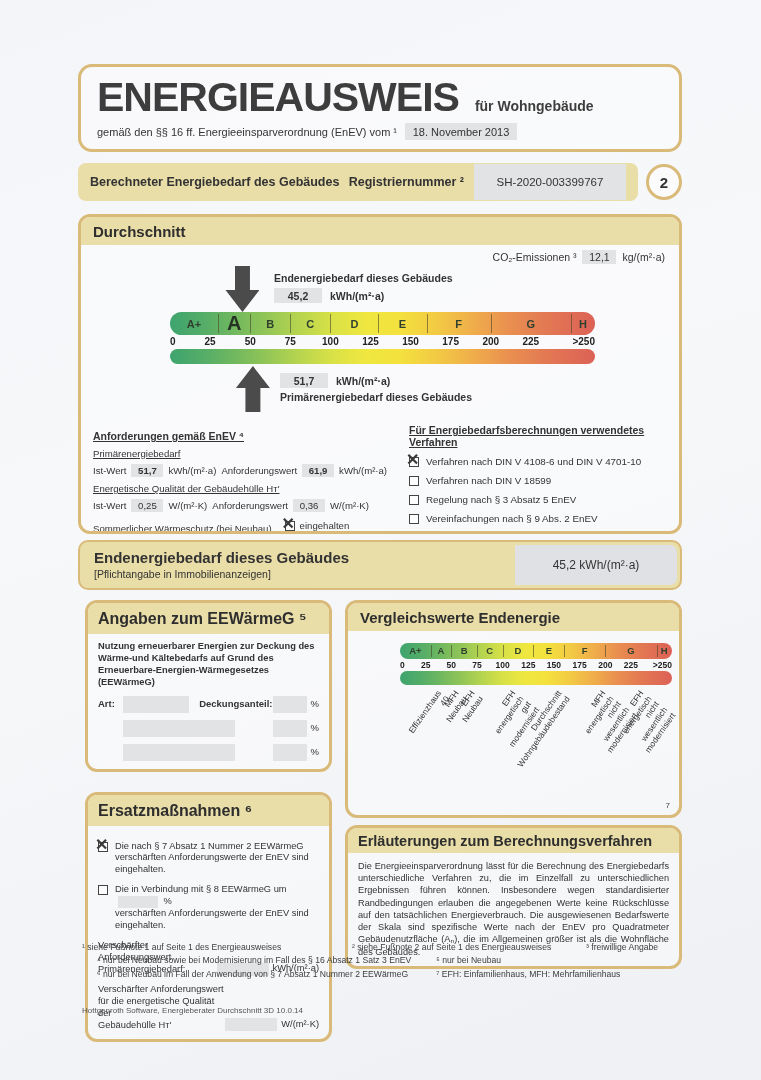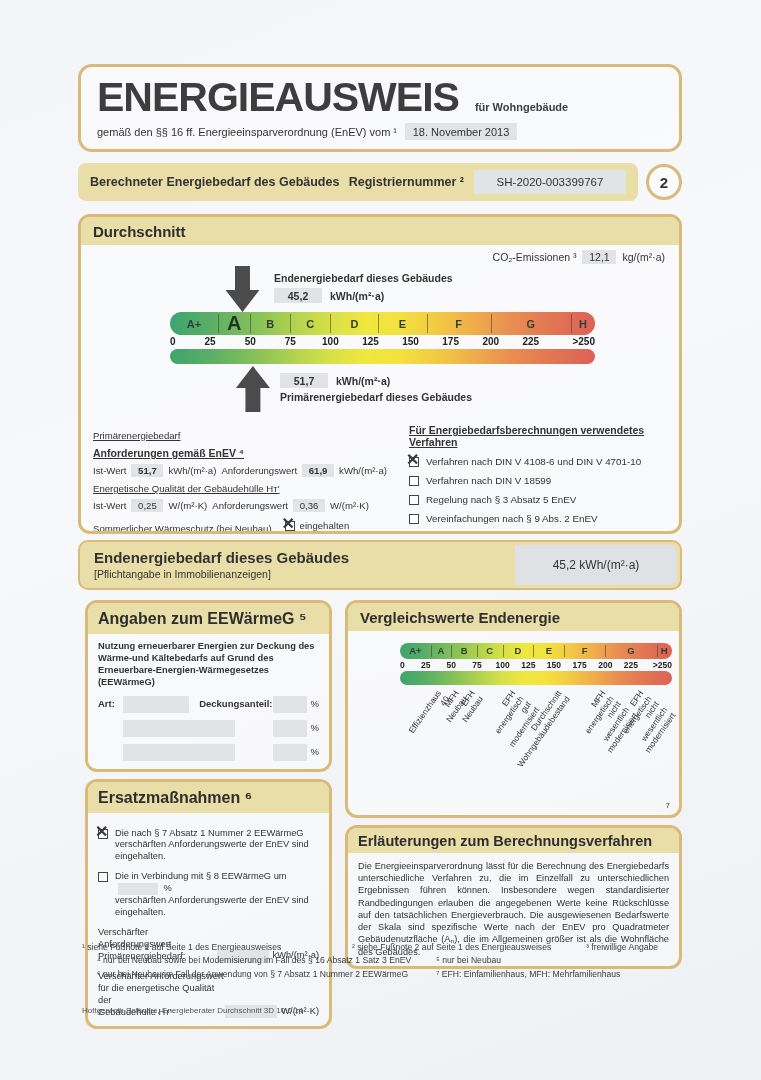--- a/index.html
+++ b/index.html
@@ -14,30 +14,30 @@
   .bold{font-weight:bold;}
   .u{text-decoration:underline;}
   .field{background:#e2e3e5;display:inline-flex;align-items:center;justify-content:center;}
   .box{border:3px solid #d9ba78;border-radius:12px;background:rgba(255,255,255,.35);box-sizing:border-box;overflow:hidden;}
   .box-head{background:#e9dda8;font-weight:bold;font-size:15px;padding:6px 12px 5px;color:#2e2e2e;}
 
   
   .header-box{position:absolute;left:78px;top:64px;width:604px;height:88px;border:3px solid #d9ba78;border-radius:14px;box-sizing:border-box;padding:10px 16px 8px;background:rgba(255,255,255,.4);}
   .title-row{display:flex;align-items:baseline;gap:16px;}
   .title-row h1{margin:0;font-size:41px;line-height:1;font-weight:bold;color:#3d3d3d;letter-spacing:-1px;}
-  .title-sub{font-size:11px;font-weight:bold;color:#3d3d3d;}
+  .title-sub{font-size:14px;font-weight:bold;color:#3d3d3d;}
   .law-row{margin-top:5px;font-size:11px;display:flex;align-items:center;}
   .date-field{min-width:112px;height:17px;font-size:11px;margin-left:8px;}
 
   
   .reg-row{position:absolute;left:78px;top:163px;width:604px;display:flex;align-items:center;gap:8px;}
   .reg-band{flex:1;height:38px;background:#e9dda8;border-radius:8px;display:flex;align-items:center;padding:0 12px;box-sizing:border-box;}
   .reg-title{font-size:12.5px;font-weight:bold;flex:1;}
   .reg-label{font-size:12.5px;font-weight:bold;margin-right:10px;}
-  .reg-field{width:152px;height:24px;font-size:11.5px;}
+  .reg-field{width:152px;height:36px;font-size:11.5px;}
   .page-circle{width:36px;height:36px;border:3px solid #d9ba78;border-radius:50%;background:#fbfbfb;display:flex;align-items:center;justify-content:center;font-weight:bold;font-size:15px;box-sizing:border-box;}
 
   
   .energie-box{position:absolute;left:78px;top:214px;width:604px;height:320px;}
   .co2-row{text-align:right;font-size:10.5px;padding:5px 14px 0 0;}
   .co2-field{width:34px;height:14px;font-size:10.5px;margin:0 3px;}
 
   .scale-area{position:relative;width:425px;margin:2px 0 0 89px;}
   .ptr-down{position:absolute;top:0;width:34px;height:46px;background:#4b4b4b;clip-path:polygon(28% 0,72% 0,72% 52%,100% 52%,50% 100%,0 52%,28% 52%);}
   .ptr-up{position:absolute;top:2px;width:34px;height:46px;background:#4b4b4b;clip-path:polygon(50% 0,100% 48%,72% 48%,72% 100%,28% 100%,28% 48%,0 48%);}
@@ -76,21 +76,21 @@
   .sommer .cb{margin-left:8px;}
   .anf-right .u{}
 
   
   .end-band{position:absolute;left:78px;top:540px;width:604px;height:50px;background:#e9dda8;border:2px solid #d9ba78;border-radius:10px;box-sizing:border-box;padding:7px 190px 7px 14px;}
   .eb-title{font-size:15px;font-weight:bold;}
   .eb-sub{font-size:10.5px;margin-top:2px;}
   .eb-value{position:absolute;right:3px;top:3px;bottom:3px;width:162px;background:#dfe1e4;border-radius:0 7px 7px 0;display:flex;align-items:center;justify-content:center;font-size:12px;}
 
   
-  .col-left{position:absolute;left:85px;top:600px;width:247px;display:flex;flex-direction:column;gap:7px;}
+  .col-left{position:absolute;left:85px;top:600px;width:247px;display:flex;flex-direction:column;gap:20px;}
   .col-right{position:absolute;left:345px;top:600px;width:337px;display:flex;flex-direction:column;gap:7px;}
   .big-head{font-size:16px;padding:7px 10px 6px;}
   .box-body{padding:7px 10px 8px;font-size:9.3px;line-height:1.28;}
   .intro{margin:0 0 6px;}
   .art-row{display:flex;align-items:center;margin-top:7px;font-size:9.5px;}
   .f-art{width:78px;height:17px;margin-left:8px;}
   .f-art2{width:112px;height:17px;margin-left:25px;}
   .art-row .dk{margin-left:10px;}
   .rg{margin-left:auto;display:flex;align-items:center;gap:4px;}
   .f-pct{width:34px;height:17px;}
@@ -208,22 +208,22 @@
             <span class="field val-field">51,7</span>
             <span>kWh/(m²·a)</span>
           </div>
           <div class="lbl">Primärenergiebedarf dieses Gebäudes</div>
         </div>
       </div>
     </div>
 
     <div class="anf-grid">
       <div class="anf-left">
+        <div class="u bold t11">Anforderungen gemäß EnEV ⁴</div>
         <div class="u">Primärenergiebedarf</div>
-        <div class="u bold t11">Anforderungen gemäß EnEV ⁴</div>
         <div class="vrow">
           <span>Ist-Wert</span>
           <span class="field sm bold">51,7</span>
           <span>kWh/(m²·a)</span>
           <span>Anforderungswert</span>
           <span class="field sm bold">61,9</span>
           <span>kWh/(m²·a)</span>
         </div>
         <div class="u">Energetische Qualität der Gebäudehülle Hᴛ'</div>
         <div class="vrow">

